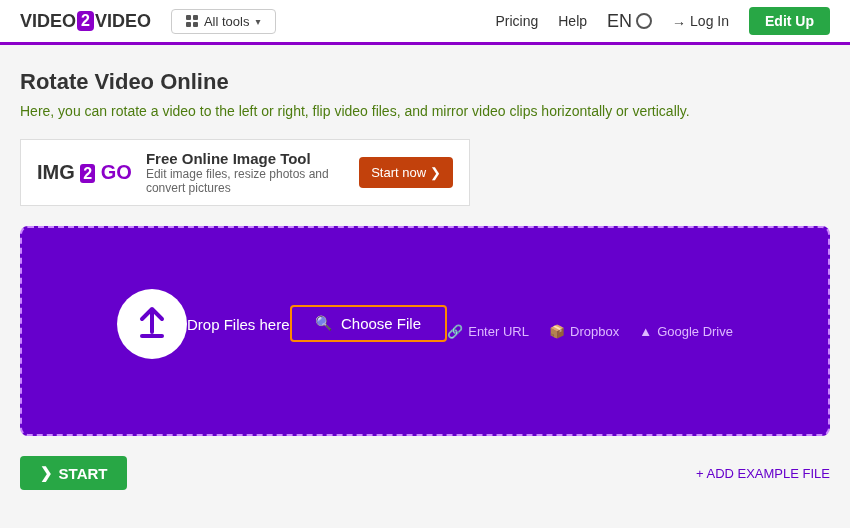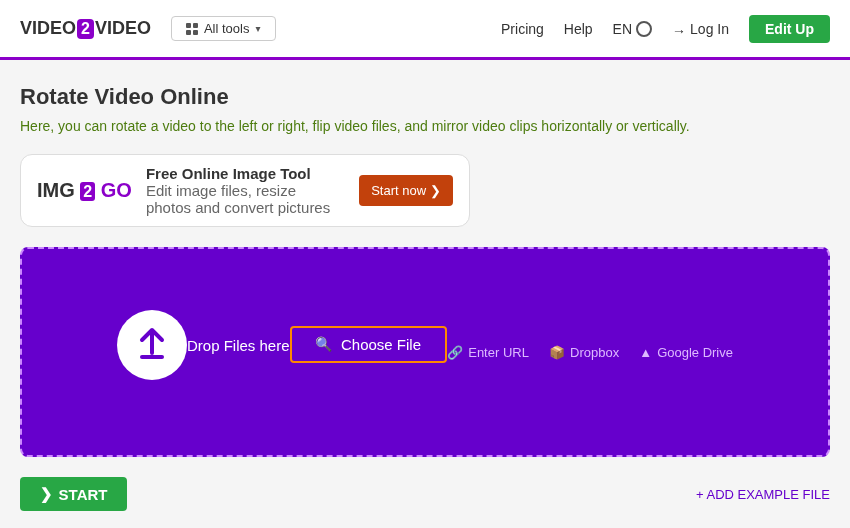--- a/index.html
+++ b/index.html
@@ -5,21 +5,21 @@
     * { margin: 0; padding: 0; box-sizing: border-box; }
     body { font-family: Arial, sans-serif; background: #f5f5f5; font-size: 14px; color: #333; }
 
     
     .header {
       display: flex;
       align-items: center;
       background: #fff;
       border-bottom: 3px solid #8b00c9;
       padding: 0 20px;
-      height: 60px;
+      height: 45px;
     }
     .logo {
       display: flex;
       align-items: center;
       margin-right: 20px;
     }
     .logo-text {
       font-size: 18px;
       font-weight: bold;
       color: #333;
@@ -66,21 +66,21 @@
     }
     .header-nav a {
       text-decoration: none;
       color: #333;
       font-size: 14px;
     }
     .lang-btn {
       display: flex;
       align-items: center;
       gap: 4px;
-      font-size: 14px;
+      font-size: 18px;
       color: #333;
       cursor: pointer;
     }
     .globe-icon {
       width: 16px;
       height: 16px;
       border: 2px solid #555;
       border-radius: 50%;
       display: inline-block;
       position: relative;
@@ -119,21 +119,21 @@
     }
     .page-desc {
       font-size: 14px;
       color: #4d7c0f;
       margin-bottom: 20px;
     }
 
     
     .ad-banner {
       border: 1px solid #ddd;
-      border-radius: 12px;
+      border-radius: 0;
       background: #fff;
       display: flex;
       align-items: center;
       padding: 10px 16px;
       margin-bottom: 20px;
       max-width: 450px;
       gap: 14px;
     }
     .ad-logo {
       font-size: 20px;
@@ -144,21 +144,21 @@
     .ad-logo .two {
       background: #8b00c9;
       color: #fff;
       padding: 1px 3px;
       border-radius: 3px;
       font-size: 16px;
     }
     .ad-logo .go { color: #8b00c9; }
     .ad-text { flex: 1; }
     .ad-text-title { font-size: 15px; font-weight: bold; color: #333; }
-    .ad-text-sub { font-size: 15px; color: #666; }
+    .ad-text-sub { font-size: 12px; color: #666; }
     .ad-start-btn {
       background: #c2410c;
       color: #fff;
       border: none;
       border-radius: 4px;
       padding: 8px 12px;
       font-size: 13px;
       cursor: pointer;
       display: flex;
       align-items: center;

